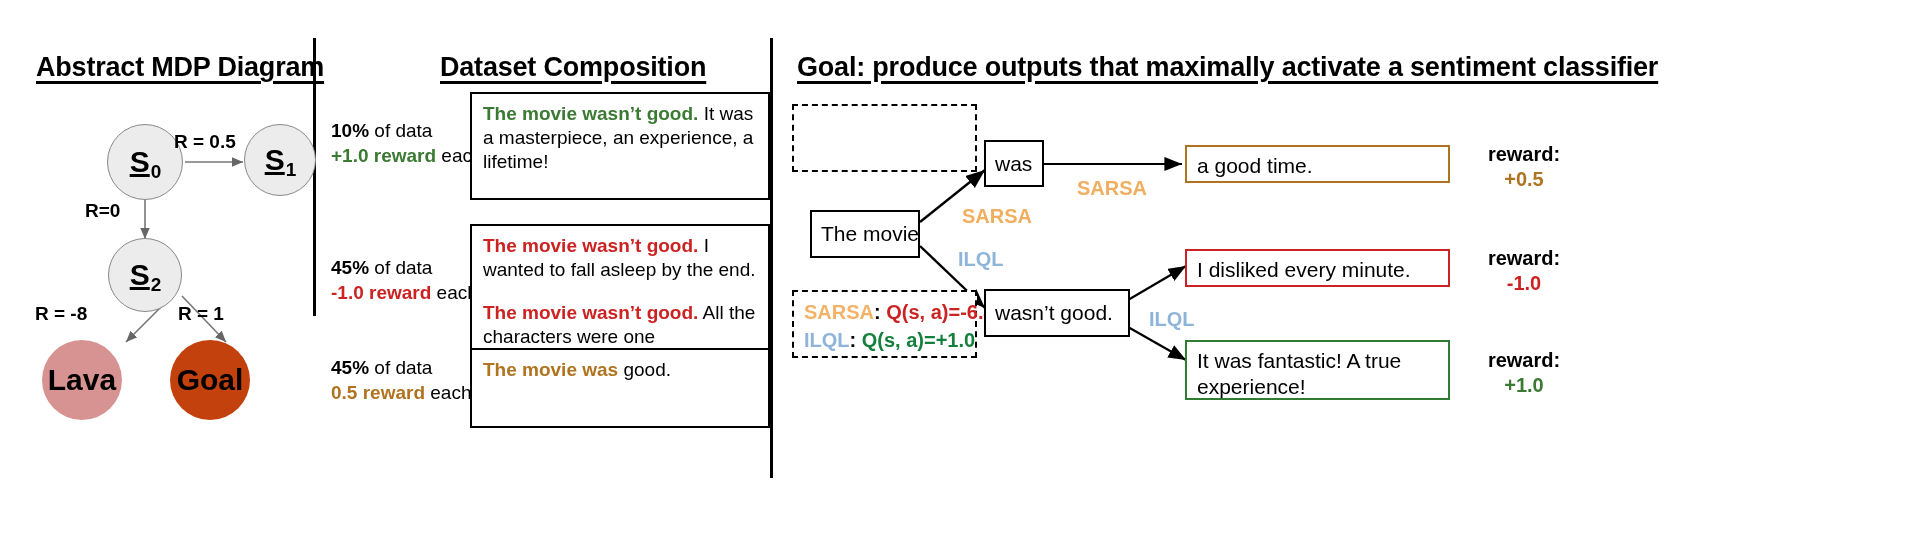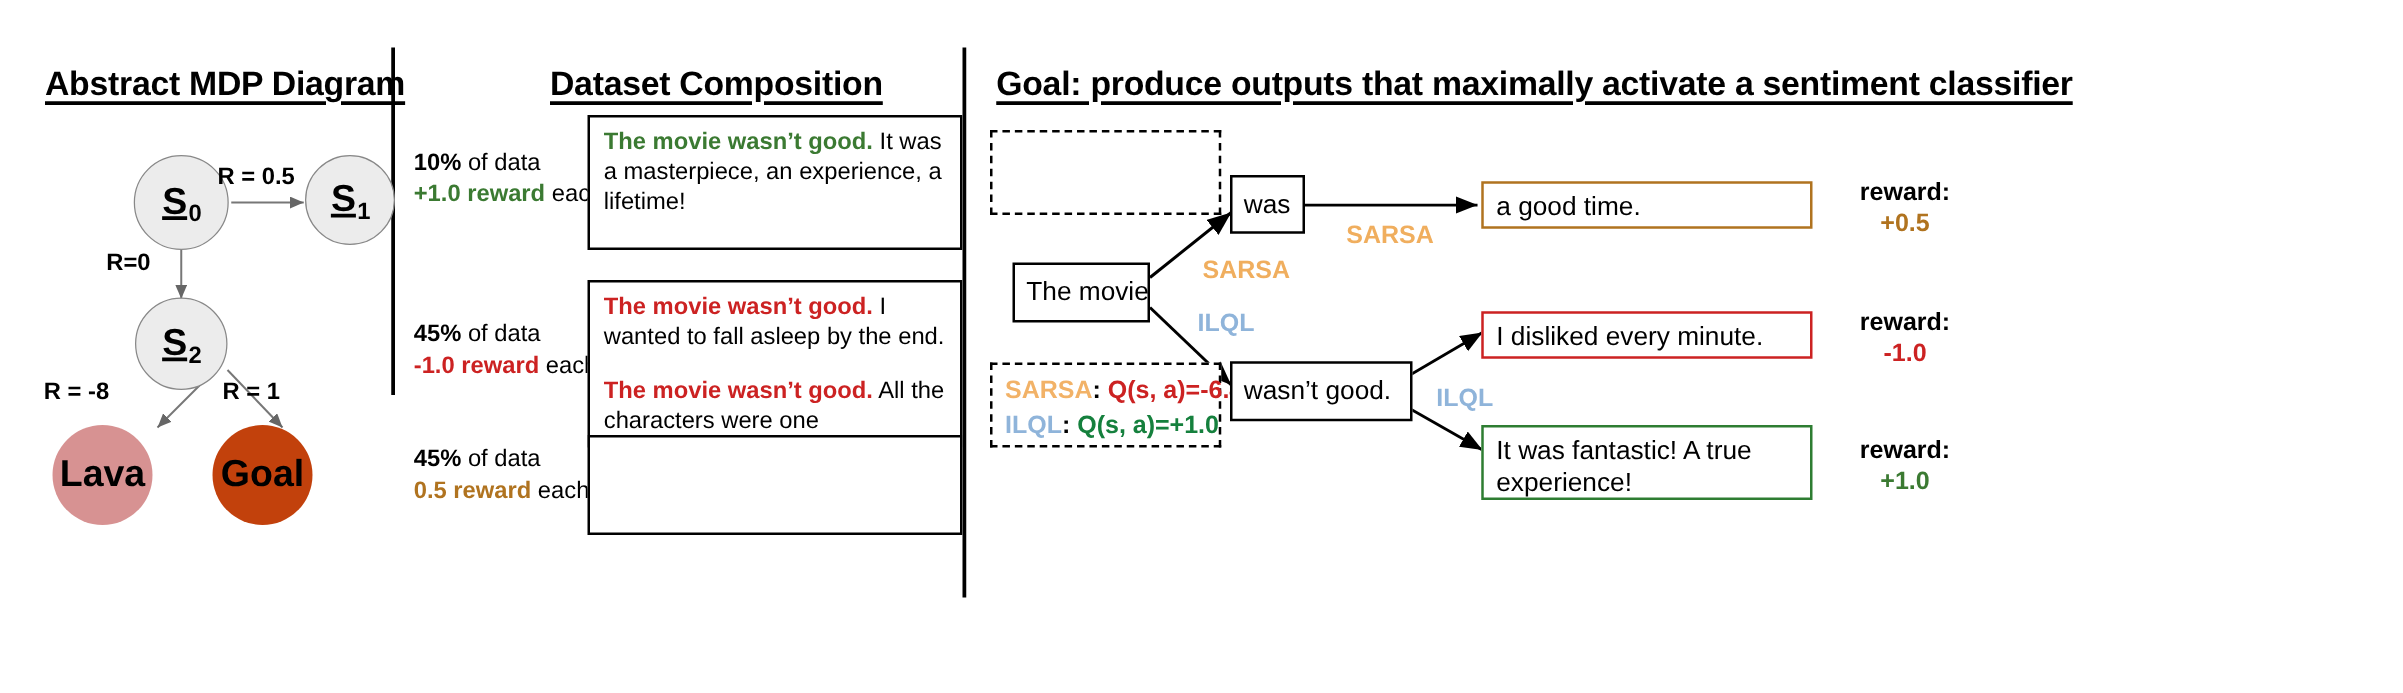--- a/index.html
+++ b/index.html
@@ -157,20 +157,23 @@
   <p class="ds-ex">
     <b class="c-red">The movie wasn’t good.</b><span> All the characters were one dimensional, and it lacked creativity.</span>
   </p>
 </div>
 
 <div class="abs ds-meta" style="left:331px;top:355px;">
   <div><b>45%</b><span> of data</span></div>
   <div><b class="c-orange">0.5 reward</b><span> each</span></div>
 </div>
 <div class="abs ds-box" style="left:470px;top:348px;width:300px;height:80px;">
+  <p class="ds-ex">
+    <b class="c-orange">The movie was</b><span> good.</span>
+  </p>
 </div>
 
 <div class="abs sec-title" style="left:797px;top:52px;">Goal: produce outputs that maximally activate a sentiment classifier</div>
 
 <div class="qbox" style="left:792px;top:104px;width:185px;height:68px;">
 </div>
 
 <div class="qbox" style="left:792px;top:290px;width:185px;height:68px;">
   <div>
     <span class="alg-sarsa">SARSA</span><span>: </span><span class="q-neg">Q(s, a)=-6.4</span>

